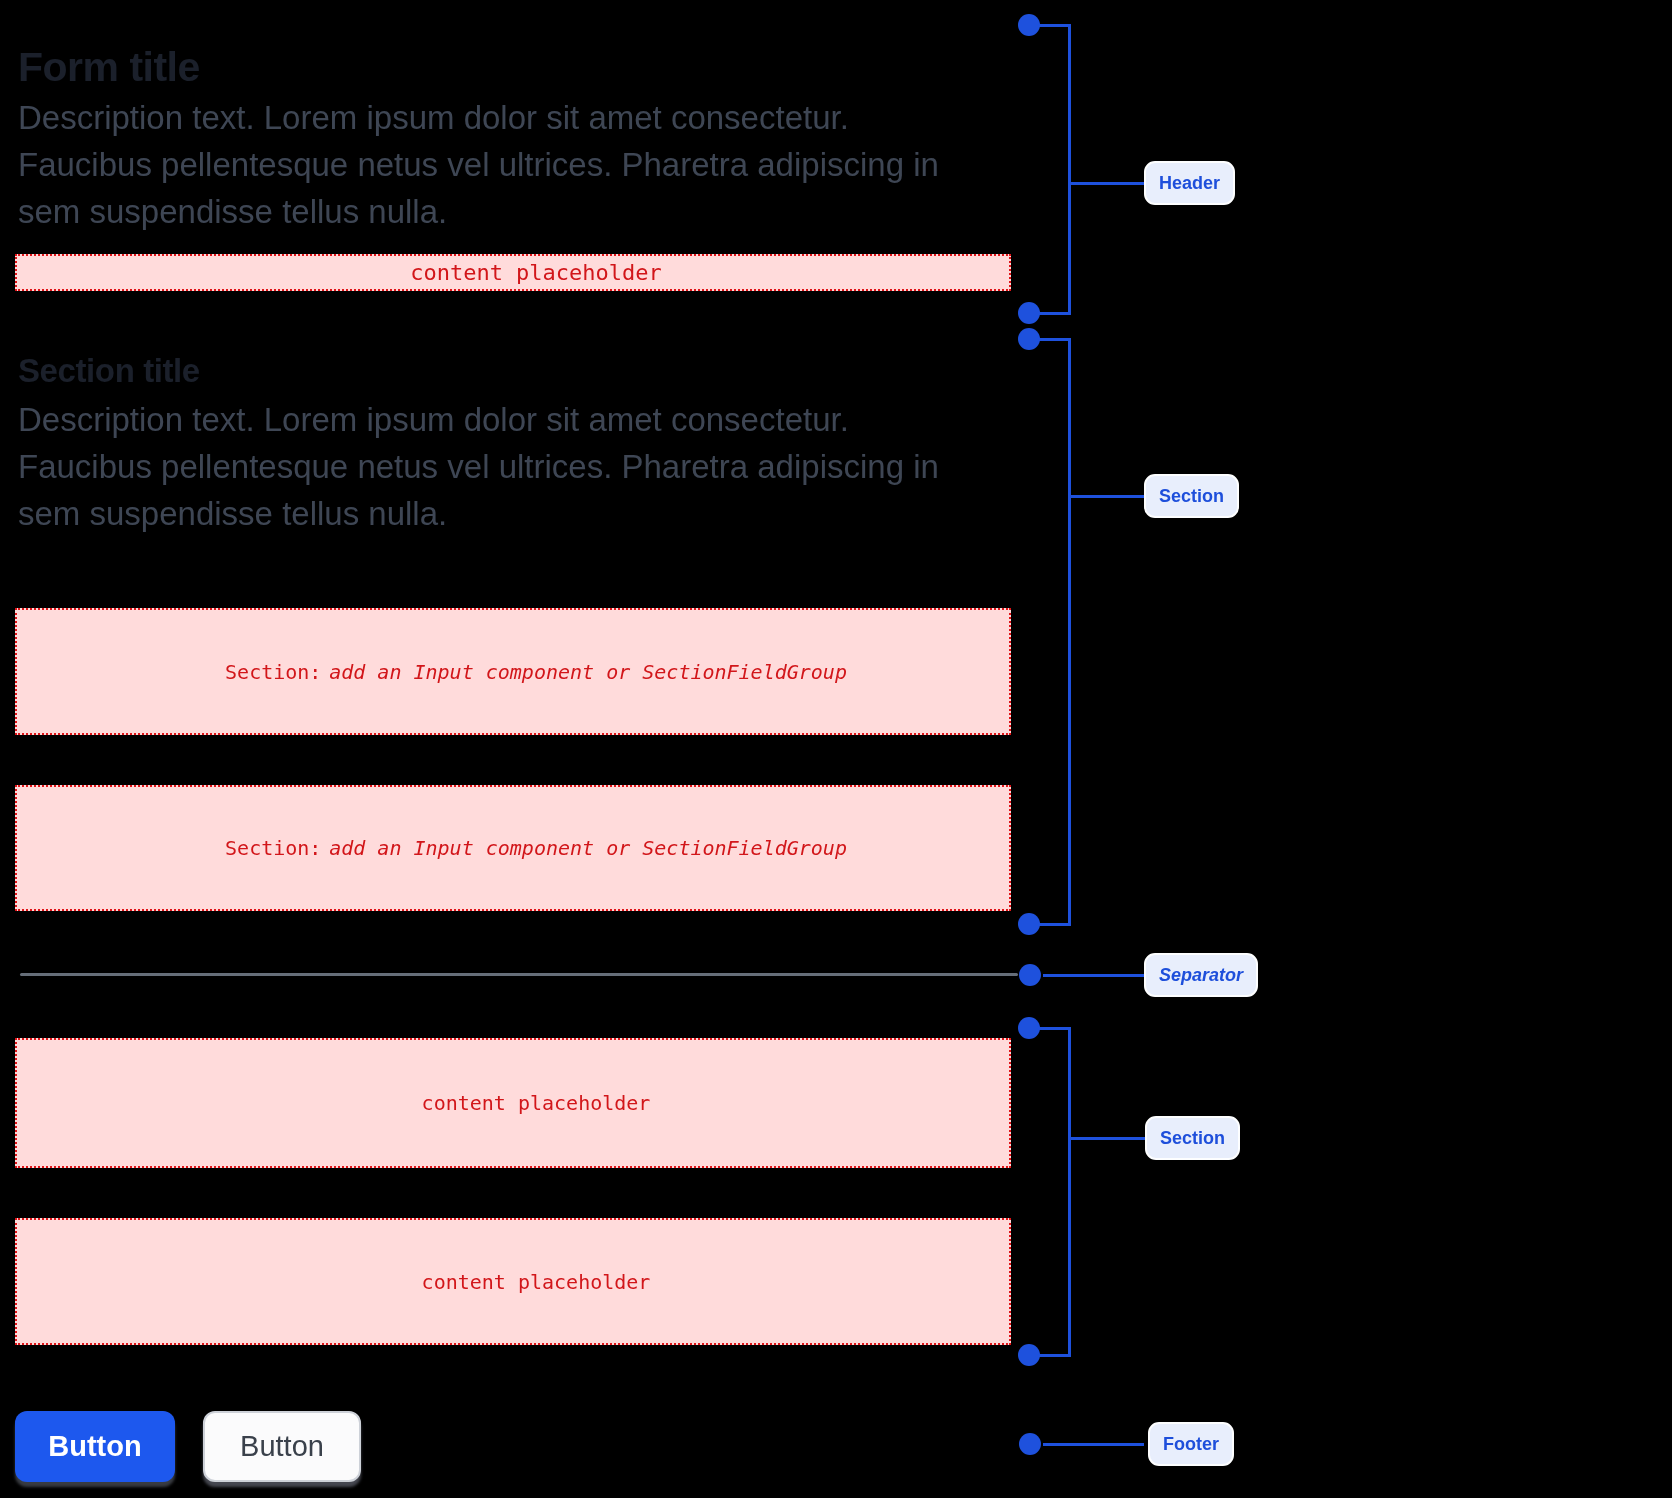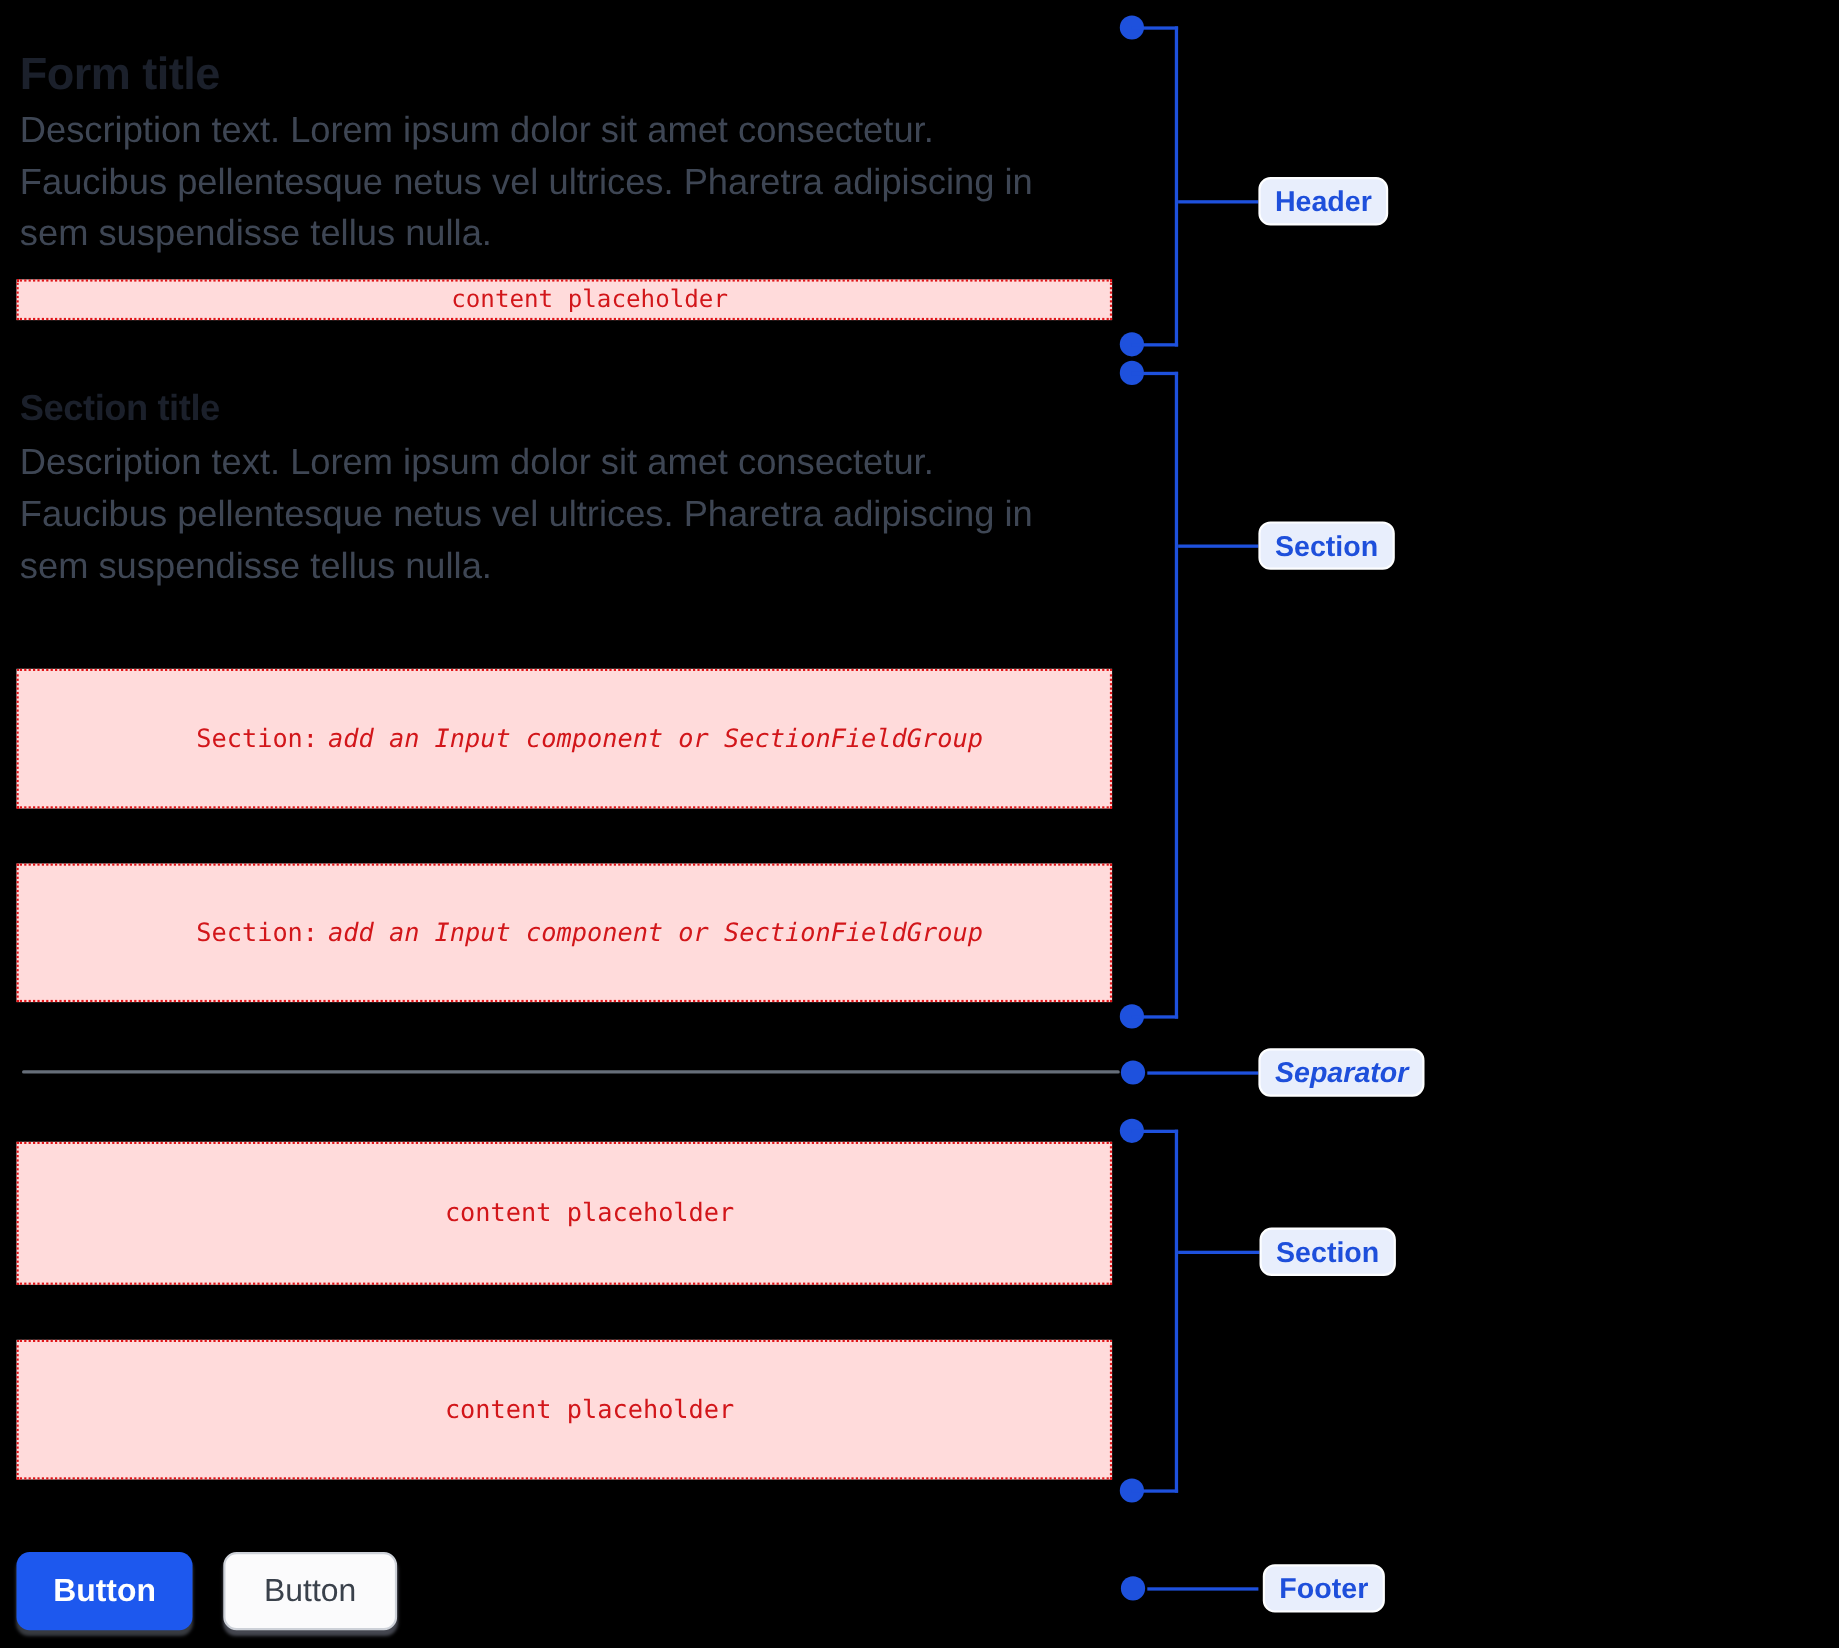--- a/index.html
+++ b/index.html
@@ -30,21 +30,21 @@
   .ph{
     position:absolute;left:15px;width:996px;
     background:var(--placeholder-bg,#ffdbdb);
     border:2px dotted var(--placeholder-border,#e01418);
     color:var(--placeholder-text,#d2161a);
     font-family:"DejaVu Sans Mono",monospace;
     display:flex;align-items:center;justify-content:center;
     box-sizing:border-box;text-align:center;padding-left:46px;
   }
   .ph-strip{top:254px;height:37px;font-size:22px;}
-  .ph-big{font-size:23px;}
+  .ph-big{font-size:20px;}
   .ph-box1{top:608px;height:127px;}
   .ph-box2{top:785px;height:126px;}
   .ph-box3{top:1038px;height:130px;}
   .ph-box4{top:1218px;height:127px;}
   .ph .it{font-style:italic;margin-left:.65ch;}
   .separator{
     position:absolute;left:20px;top:973px;width:998px;height:3px;
     background:var(--separator,#666e79);border-radius:2px;
   }
   
@@ -68,21 +68,21 @@
   .hline{height:3px;}
   .vline{width:3px;}
   .dot{
     position:absolute;width:22px;height:22px;border-radius:50%;
     background:var(--annotation-blue,#1e51dd);
   }
   .chip{
     position:absolute;height:40px;box-sizing:content-box;
     padding:0 13px;border:2px solid #fdfeff;border-radius:11px;
     background:var(--chip-bg,#e8eefc);color:var(--chip-text,#1e4fdb);
-    font-size:26px;font-weight:600;line-height:40px;white-space:nowrap;
+    font-size:18px;font-weight:600;line-height:40px;white-space:nowrap;
   }
 </style>
 </head>
 <body>
 
 <div class="stage">
 
   <div class="form-title">Form title</div>
   <div class="desc d1">
     <div>Description text. Lorem ipsum dolor sit amet consectetur.</div>

